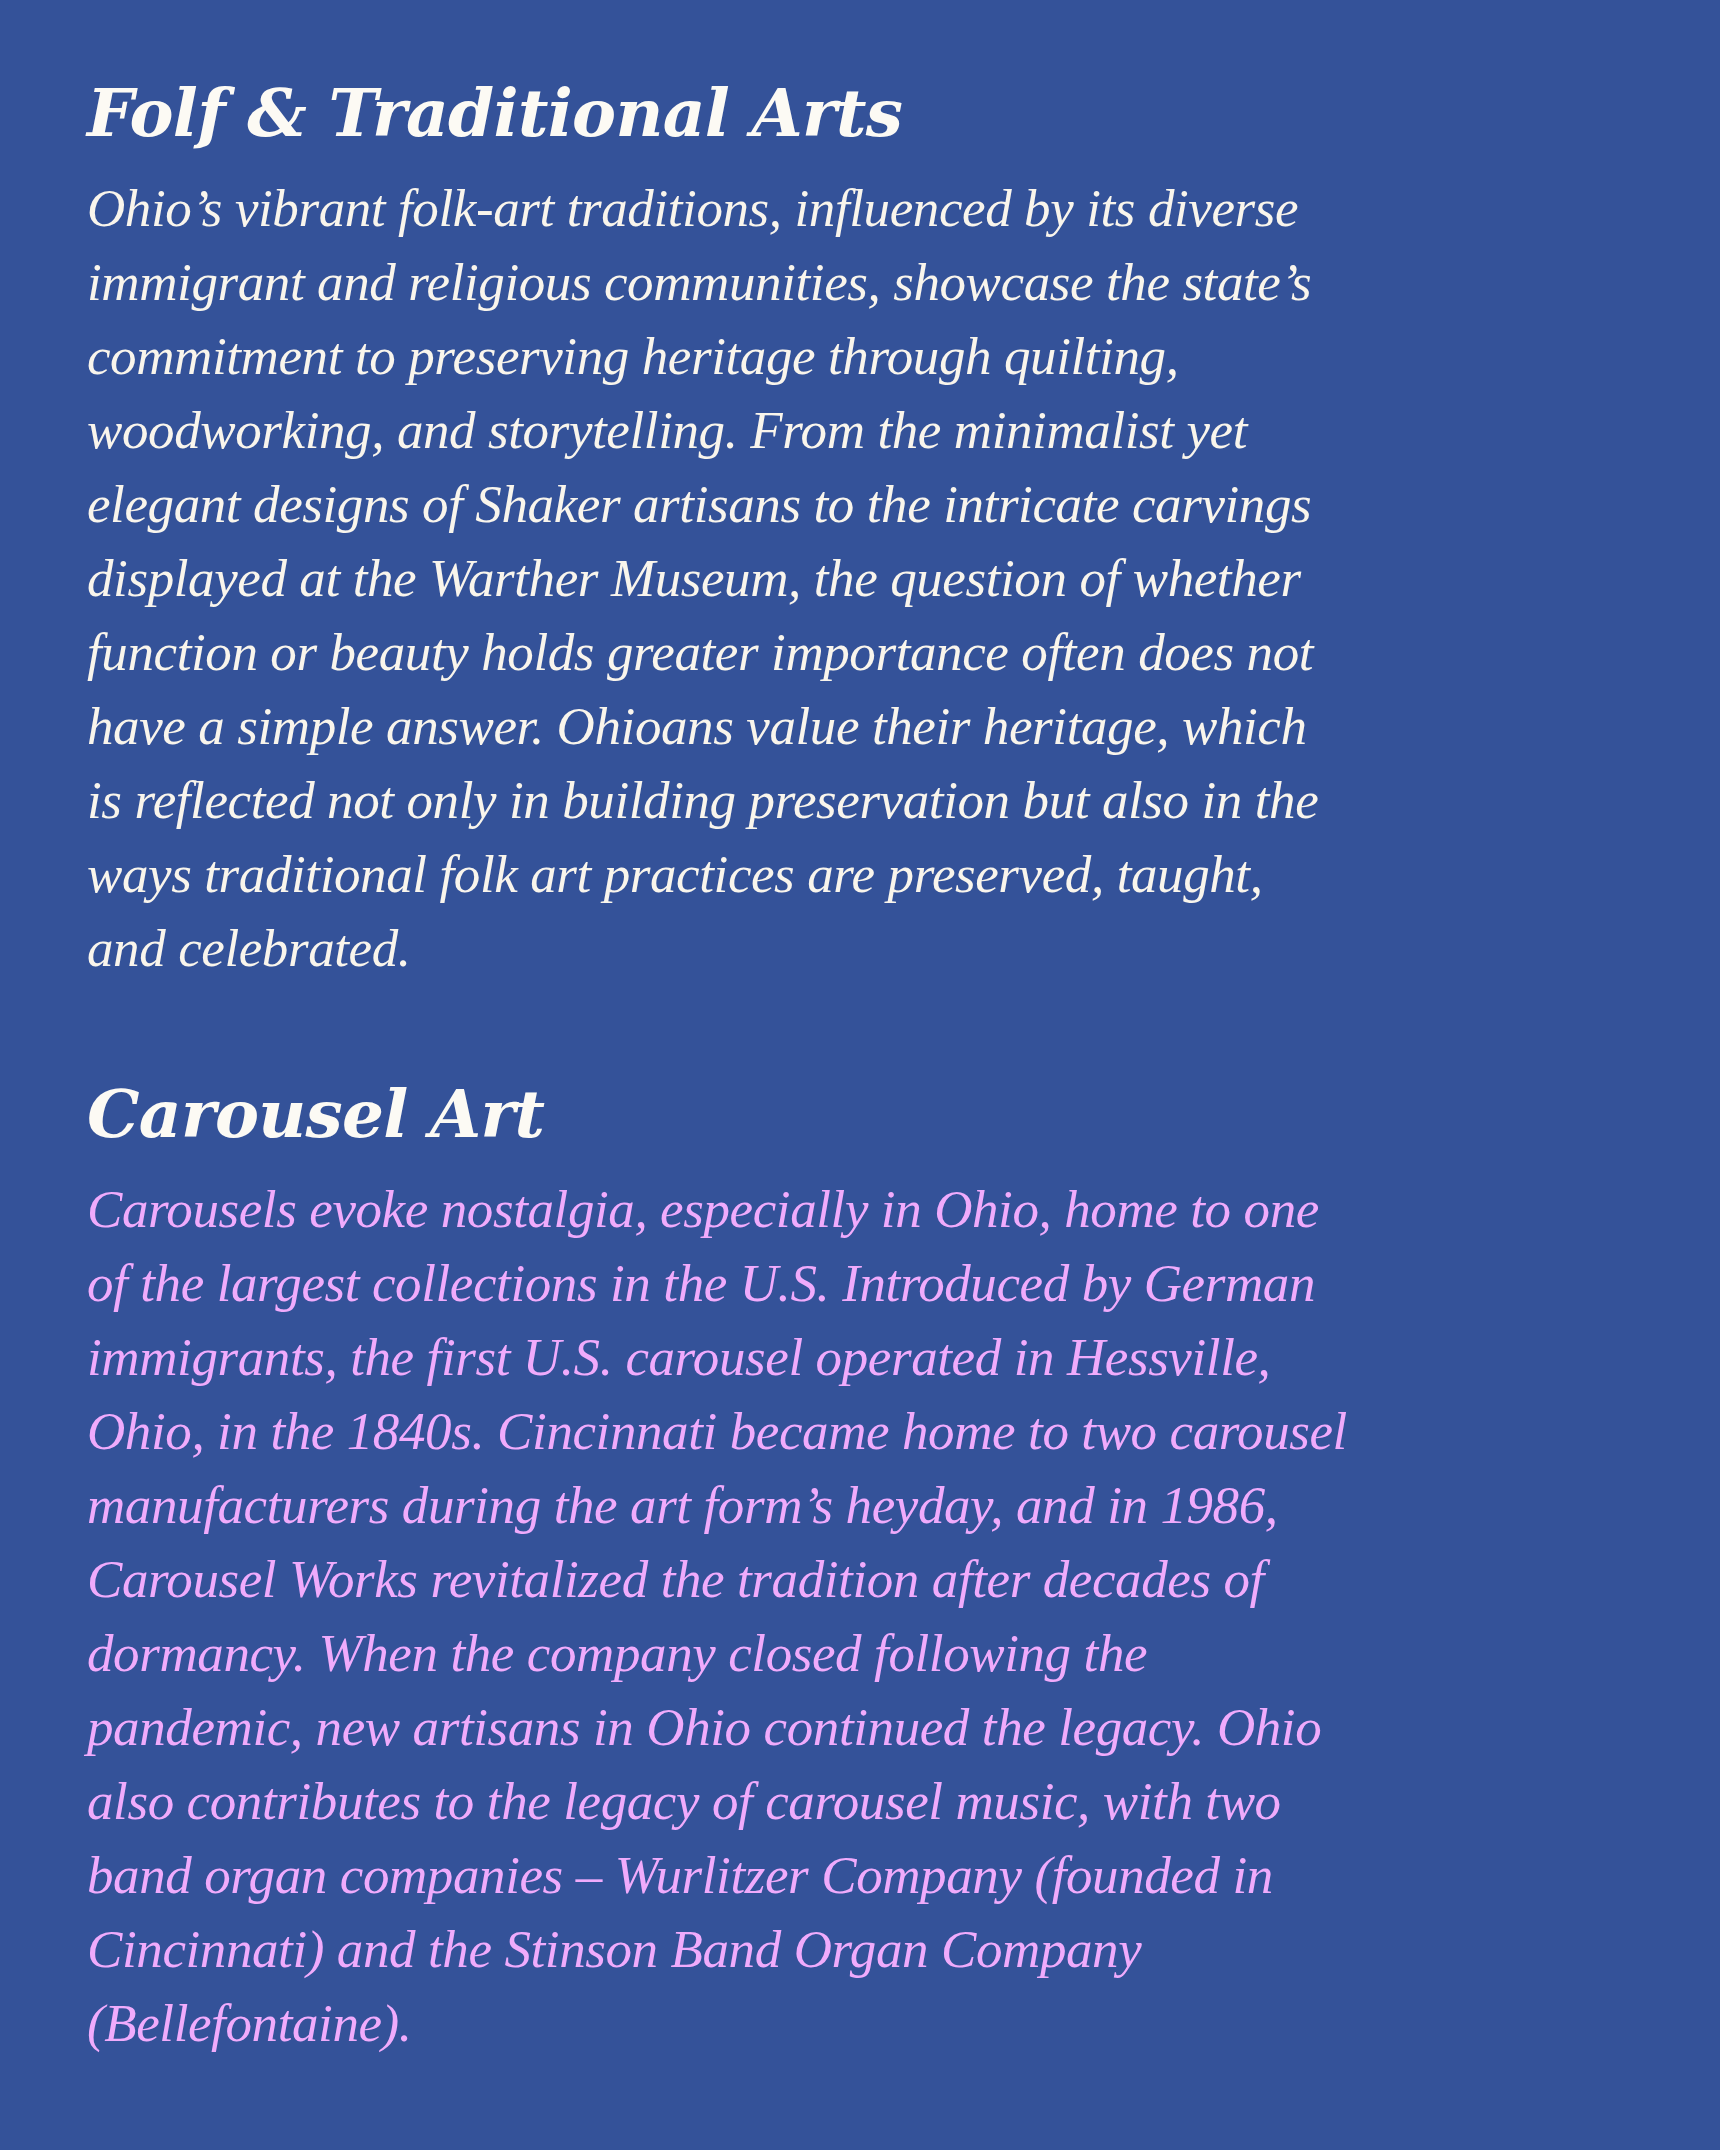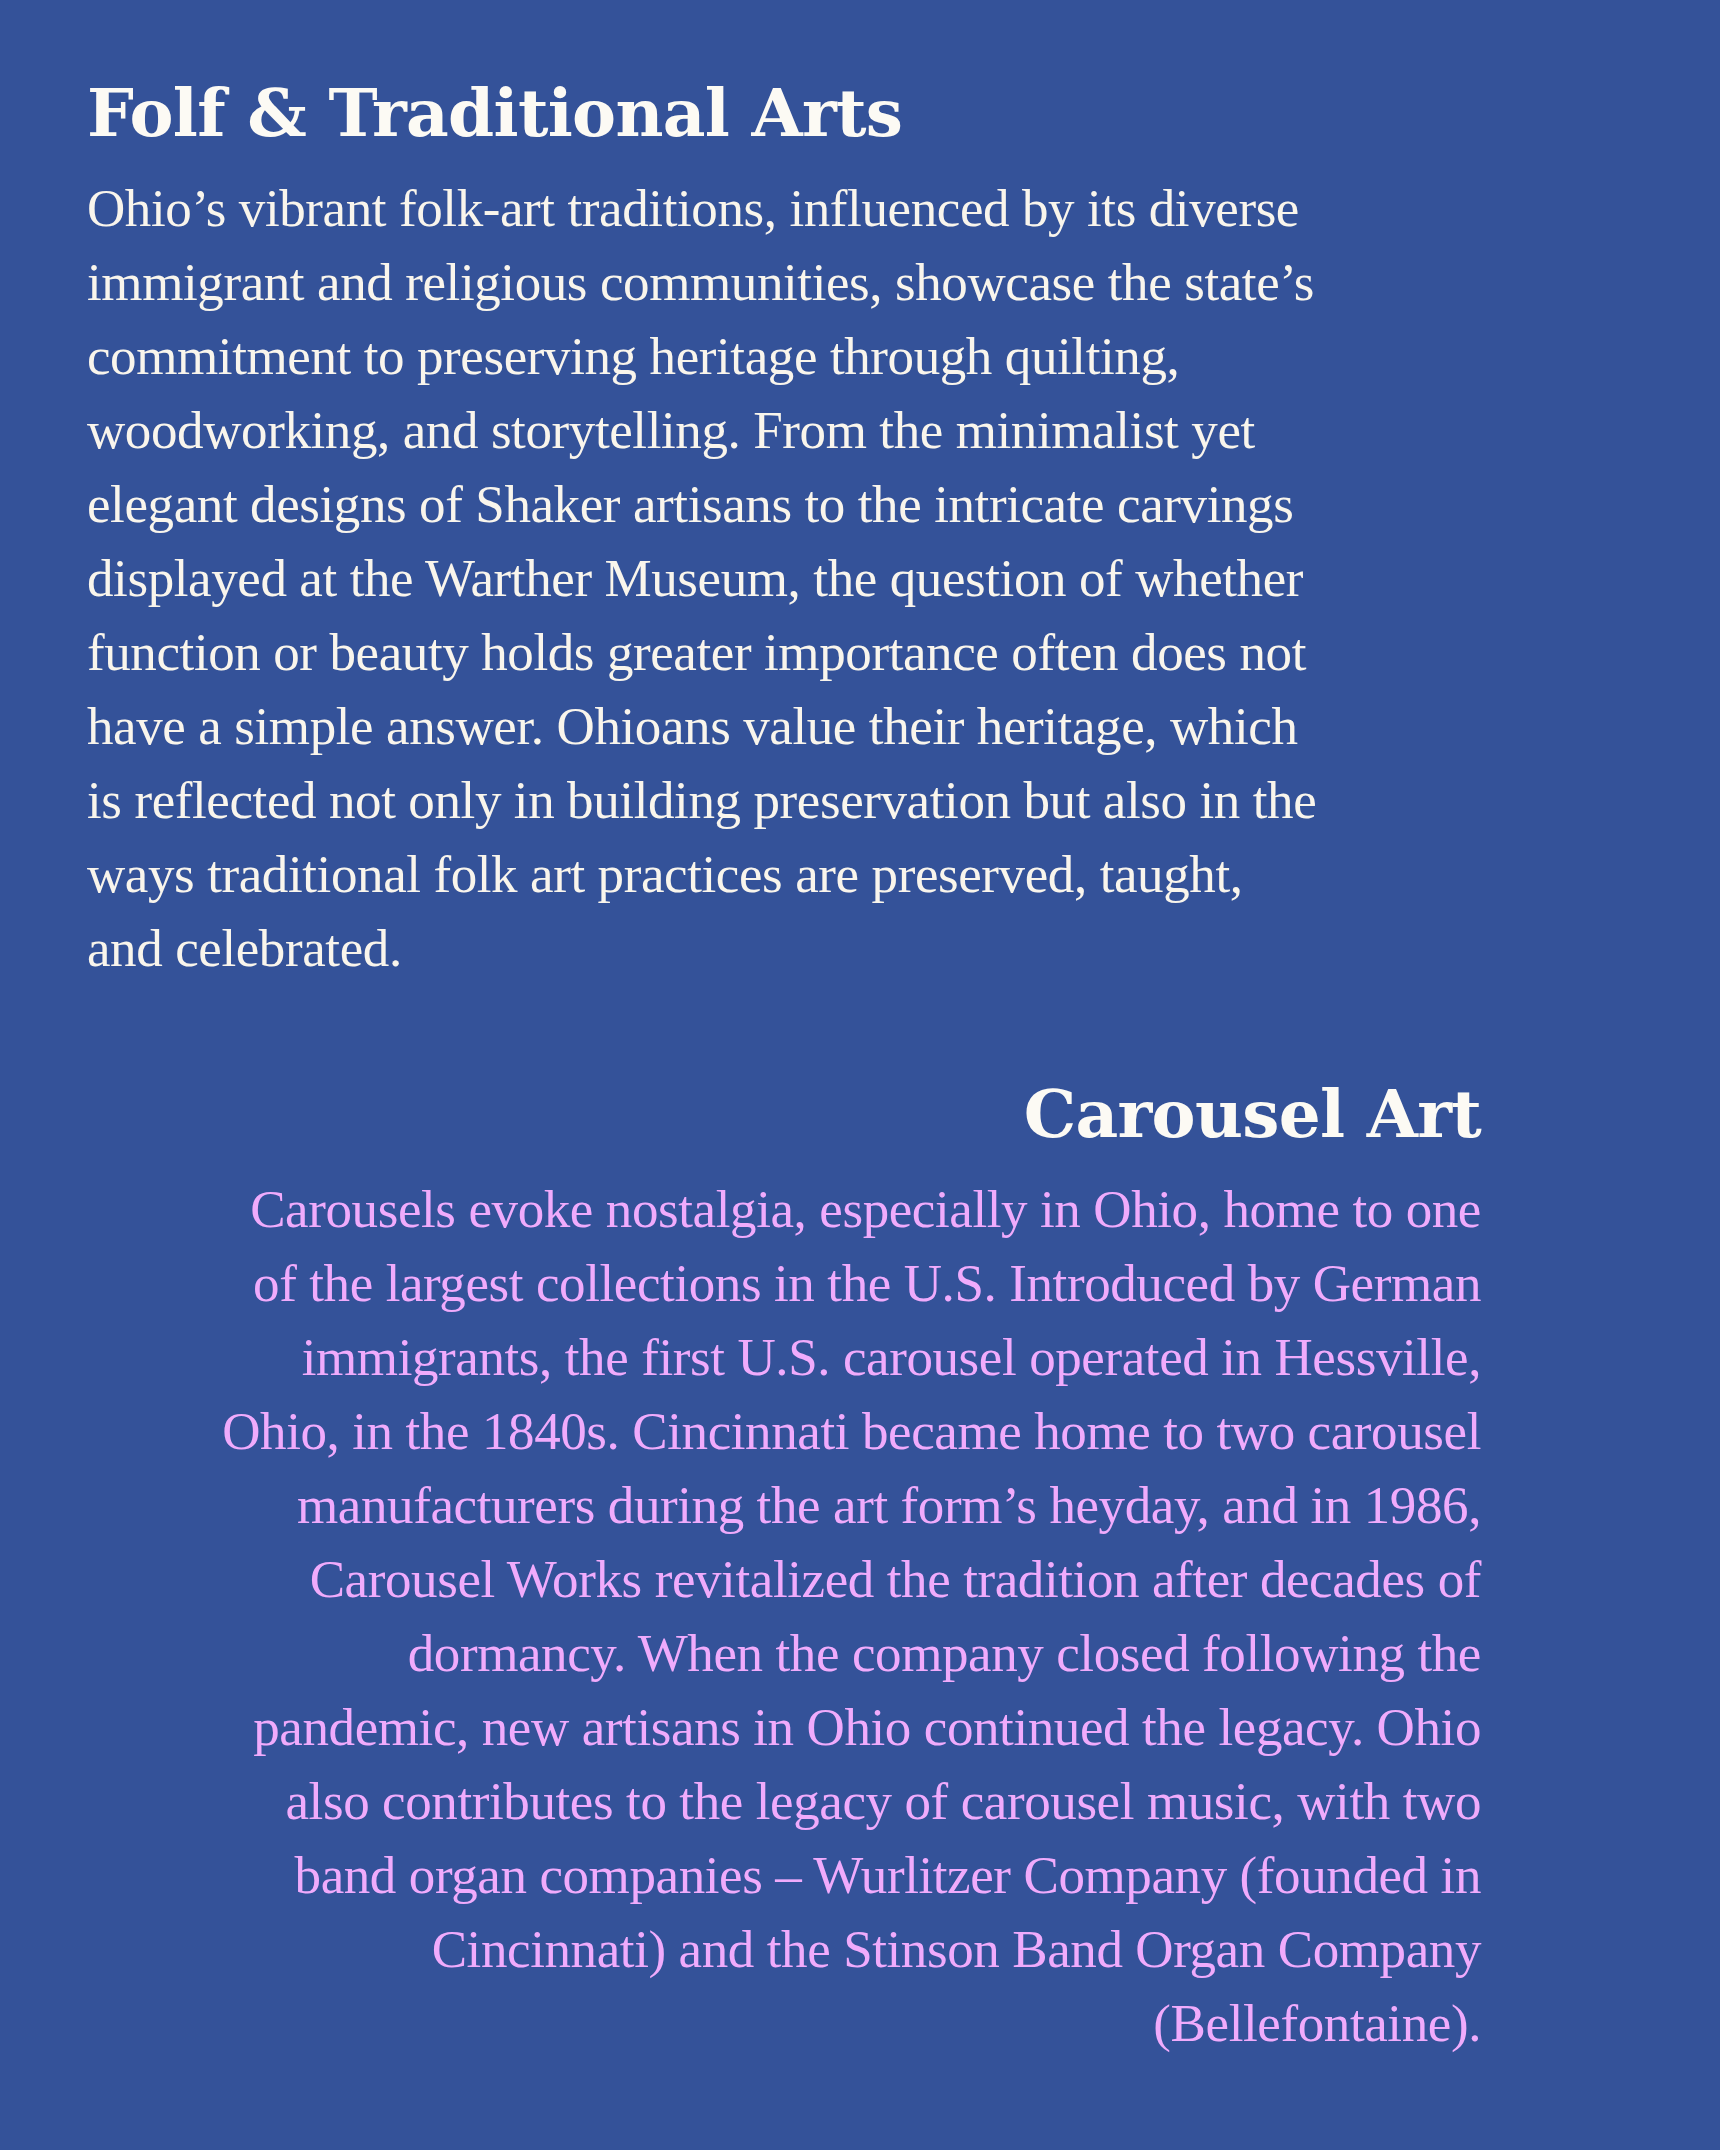--- a/index.html
+++ b/index.html
@@ -11,23 +11,24 @@
   }
   body {
     background: #345299;
     font-family: "Liberation Serif", serif;
   }
   .page {
     box-sizing: border-box;
     width: 1553px;
     height: 2151px;
     padding: 75px 72px 0 87px;
+    font-style: italic;
   }
   .section { margin: 0; }
-  .section + .section { margin-top: 91px; text-align: right; }
+  .section + .section { margin-top: 91px; }
   .section-heading {
     font-family: "DejaVu Serif", serif;
     font-weight: 700;
     font-size: 66px;
     line-height: 1.18;
     letter-spacing: -0.7px;
     color: #FCFAF4;
     margin: 0 0 18px 0;
   }
   .section-body {

